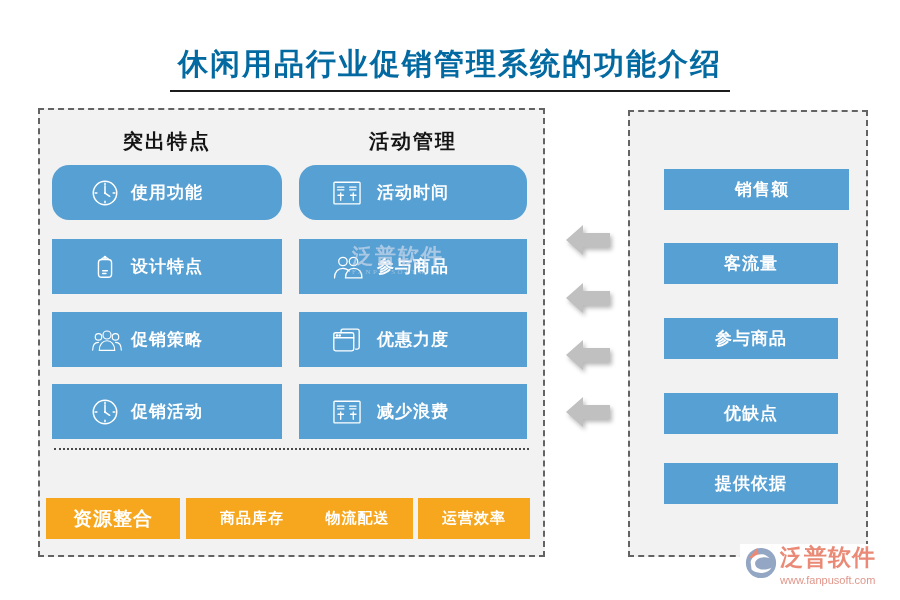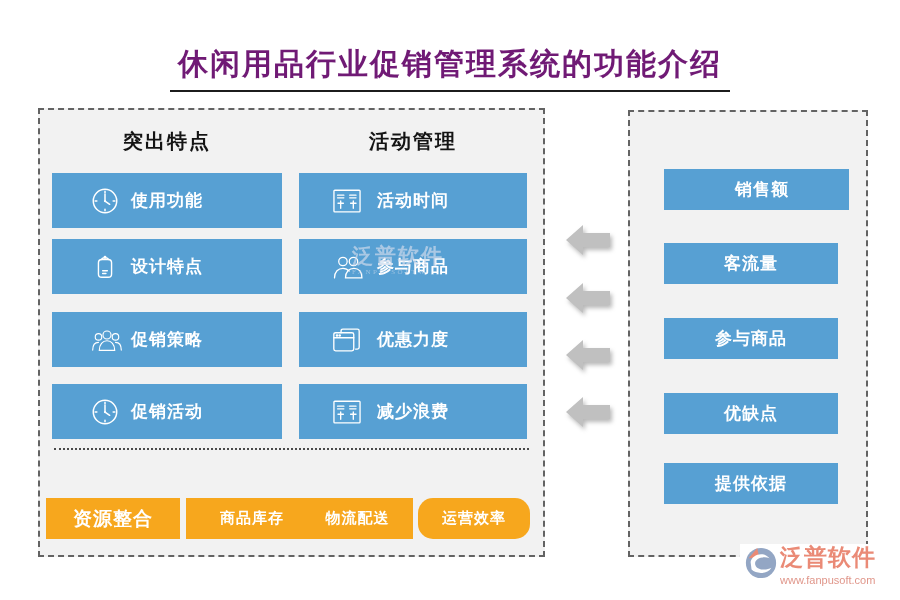--- a/index.html
+++ b/index.html
@@ -1,21 +1,21 @@
 <!DOCTYPE html>
 <html><head>
 <meta charset="utf-8">
 <style>
   html,body{margin:0;padding:0;background:#fff;}
   .stage{position:relative;width:900px;height:600px;background:#ffffff;overflow:hidden;
          font-family:"Liberation Serif","DejaVu Serif",serif;}
 
   
   .title{position:absolute;top:44px;left:0;width:100%;text-align:center;}
-  .title span{display:inline-block;font-size:30px;font-weight:bold;color:#701a75;
+  .title span{display:inline-block;font-size:30px;font-weight:bold;color:#0369a1;
               border-bottom:2px solid #1c1c1c;padding:0 8px 5px;letter-spacing:2px;}
 
   
   .panel{position:absolute;background:#f2f2f2;border:2px dashed #636363;box-sizing:border-box;}
   .left-panel{left:38px;top:108px;width:507px;height:449px;}
   .right-panel{left:628px;top:110px;width:240px;height:447px;}
 
   .col-header{position:absolute;font-size:20px;font-weight:bold;color:#141414;
               text-align:center;letter-spacing:2px;}
   .h1{left:12px;top:18px;width:230px;}
@@ -25,31 +25,31 @@
   
   .btn{position:absolute;display:flex;align-items:center;justify-content:center;
        color:#fff;font-weight:bold;cursor:pointer;}
   .blue{background:#57a0d3;}
   .btn .lbl{font-size:17px;letter-spacing:1px;}
   .btn .icon{position:absolute;top:50%;transform:translateY(-50%);display:flex;}
   .c1{left:12px;width:230px;height:55px;}
   .c2{left:259px;width:228px;height:55px;}
   .c1 .icon{left:38px;}
   .c2 .icon{left:32px;}
-  .r0{top:63px;} .r1{top:129px;} .r2{top:202px;} .r3{top:274px;}
+  .r0{top:55px;border-radius:17px;} .r1{top:129px;} .r2{top:202px;} .r3{top:274px;}
 
   .sep{position:absolute;left:14px;right:14px;top:338px;border-top:2px dotted #4a4a4a;}
 
   .orange{background:#f7a71d;}
   .orange .lbl{font-size:15px;letter-spacing:1px;}
   .orow{top:388px;height:41px;}
   .o0{left:6px;width:134px;}  .o0 .lbl{font-size:19px;font-family:Liberation Mono, monospace;}
   .o1{left:146px;width:132px;}
   .o2{left:262px;width:111px;}
-  .o3{left:378px;width:112px;border-radius:15px;}
+  .o3{left:378px;width:112px;}
 
   .rb{left:34px;width:174px;height:41px;}
   .rb .lbl{font-size:17px;}
   .p0{top:57px;padding-left:11px;} .p1{top:131px;} .p2{top:206px;} .p3{top:281px;} .p4{top:351px;}
 
   
   .arrow{position:absolute;left:566px;width:46px;height:36px;
          filter:drop-shadow(2px 3px 2px rgba(0,0,0,0.28));}
   .a0{top:222px;} .a1{top:280px;} .a2{top:337px;} .a3{top:394px;}
 

